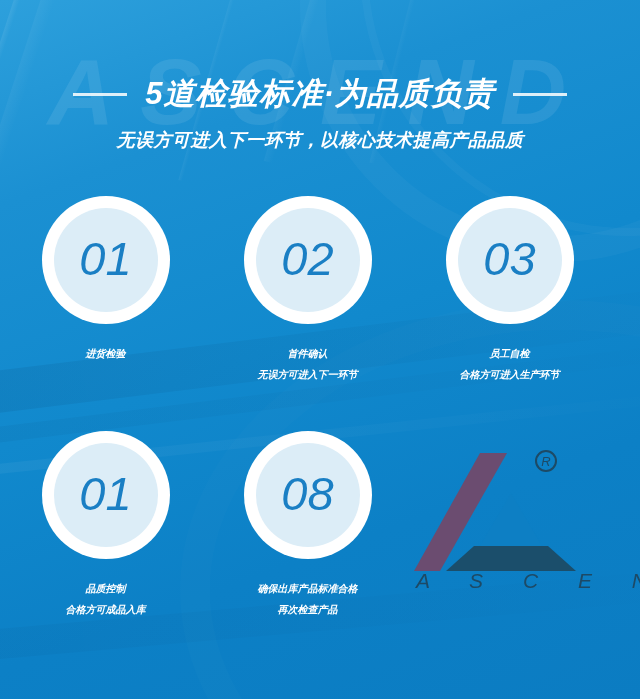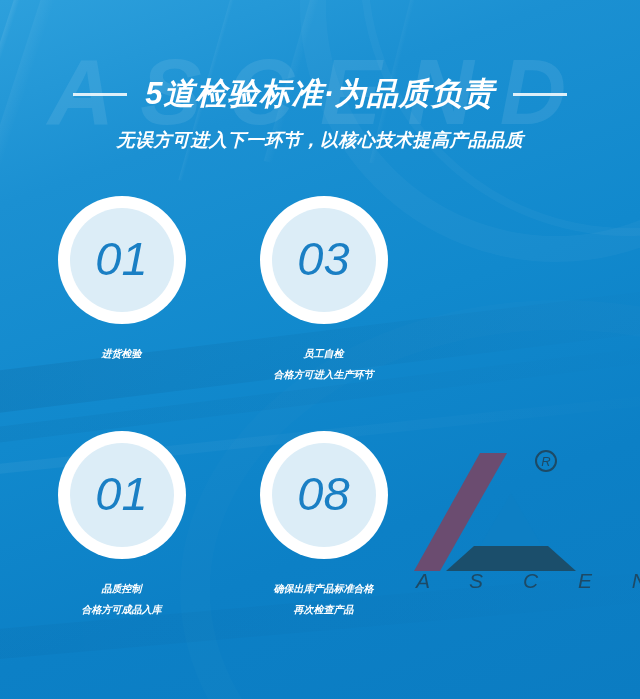--- a/index.html
+++ b/index.html
@@ -89,21 +89,21 @@
     font-size: 18px;
     font-weight: bold;
     color: #ffffff;
     letter-spacing: 0.5px;
     white-space: nowrap;
   }
 
   
   .steps {
     position: absolute;
-    left: 16px;
+    left: 0;
     top: 196px;
     width: 552px;
   }
   .step-row {
     display: flex;
     width: 640px;
   }
   .step-row.row-2 {
     margin-top: 46px;
   }
@@ -212,20 +212,31 @@
         <div class="circle">
           <div class="circle-inner">
             <span class="step-num">01</span>
           </div>
         </div>
         <div class="step-caption">
           <div>进货检验</div>
         </div>
       </div>
 
+      <div class="step">
+        <div class="circle">
+          <div class="circle-inner">
+            <span class="step-num">02</span>
+          </div>
+        </div>
+        <div class="step-caption">
+          <div>首件确认</div>
+          <div>无误方可进入下一环节</div>
+        </div>
+      </div>
 
       <div class="step">
         <div class="circle">
           <div class="circle-inner">
             <span class="step-num">03</span>
           </div>
         </div>
         <div class="step-caption">
           <div>员工自检</div>
           <div>合格方可进入生产环节</div>

